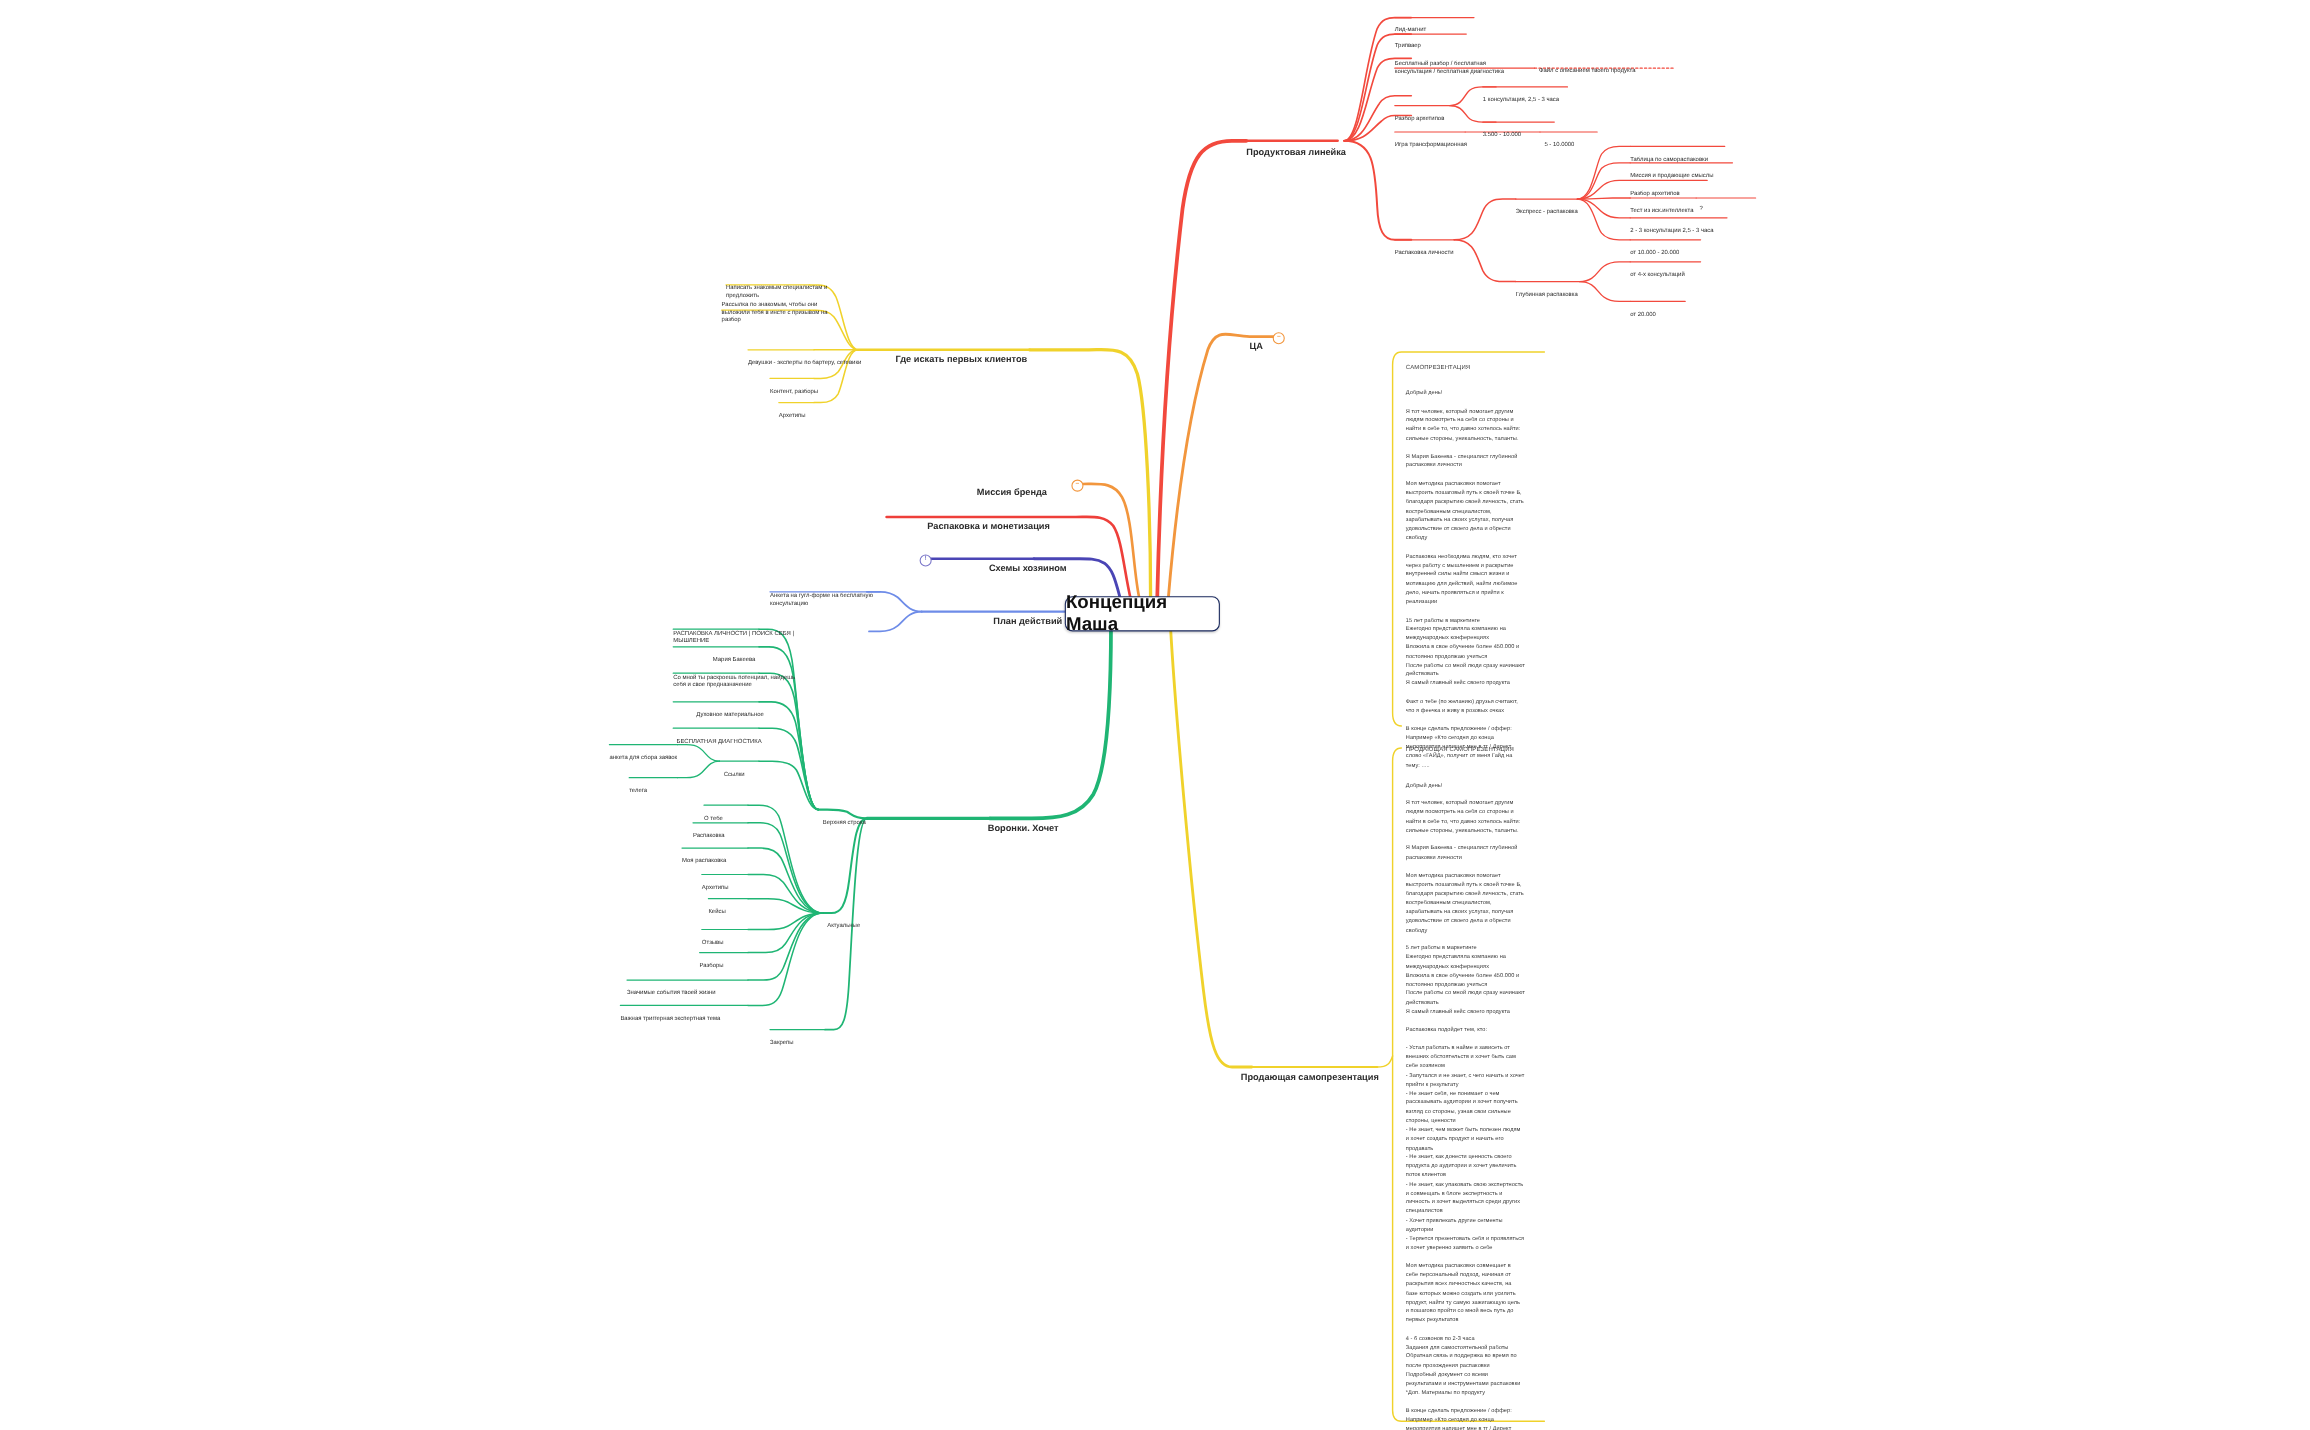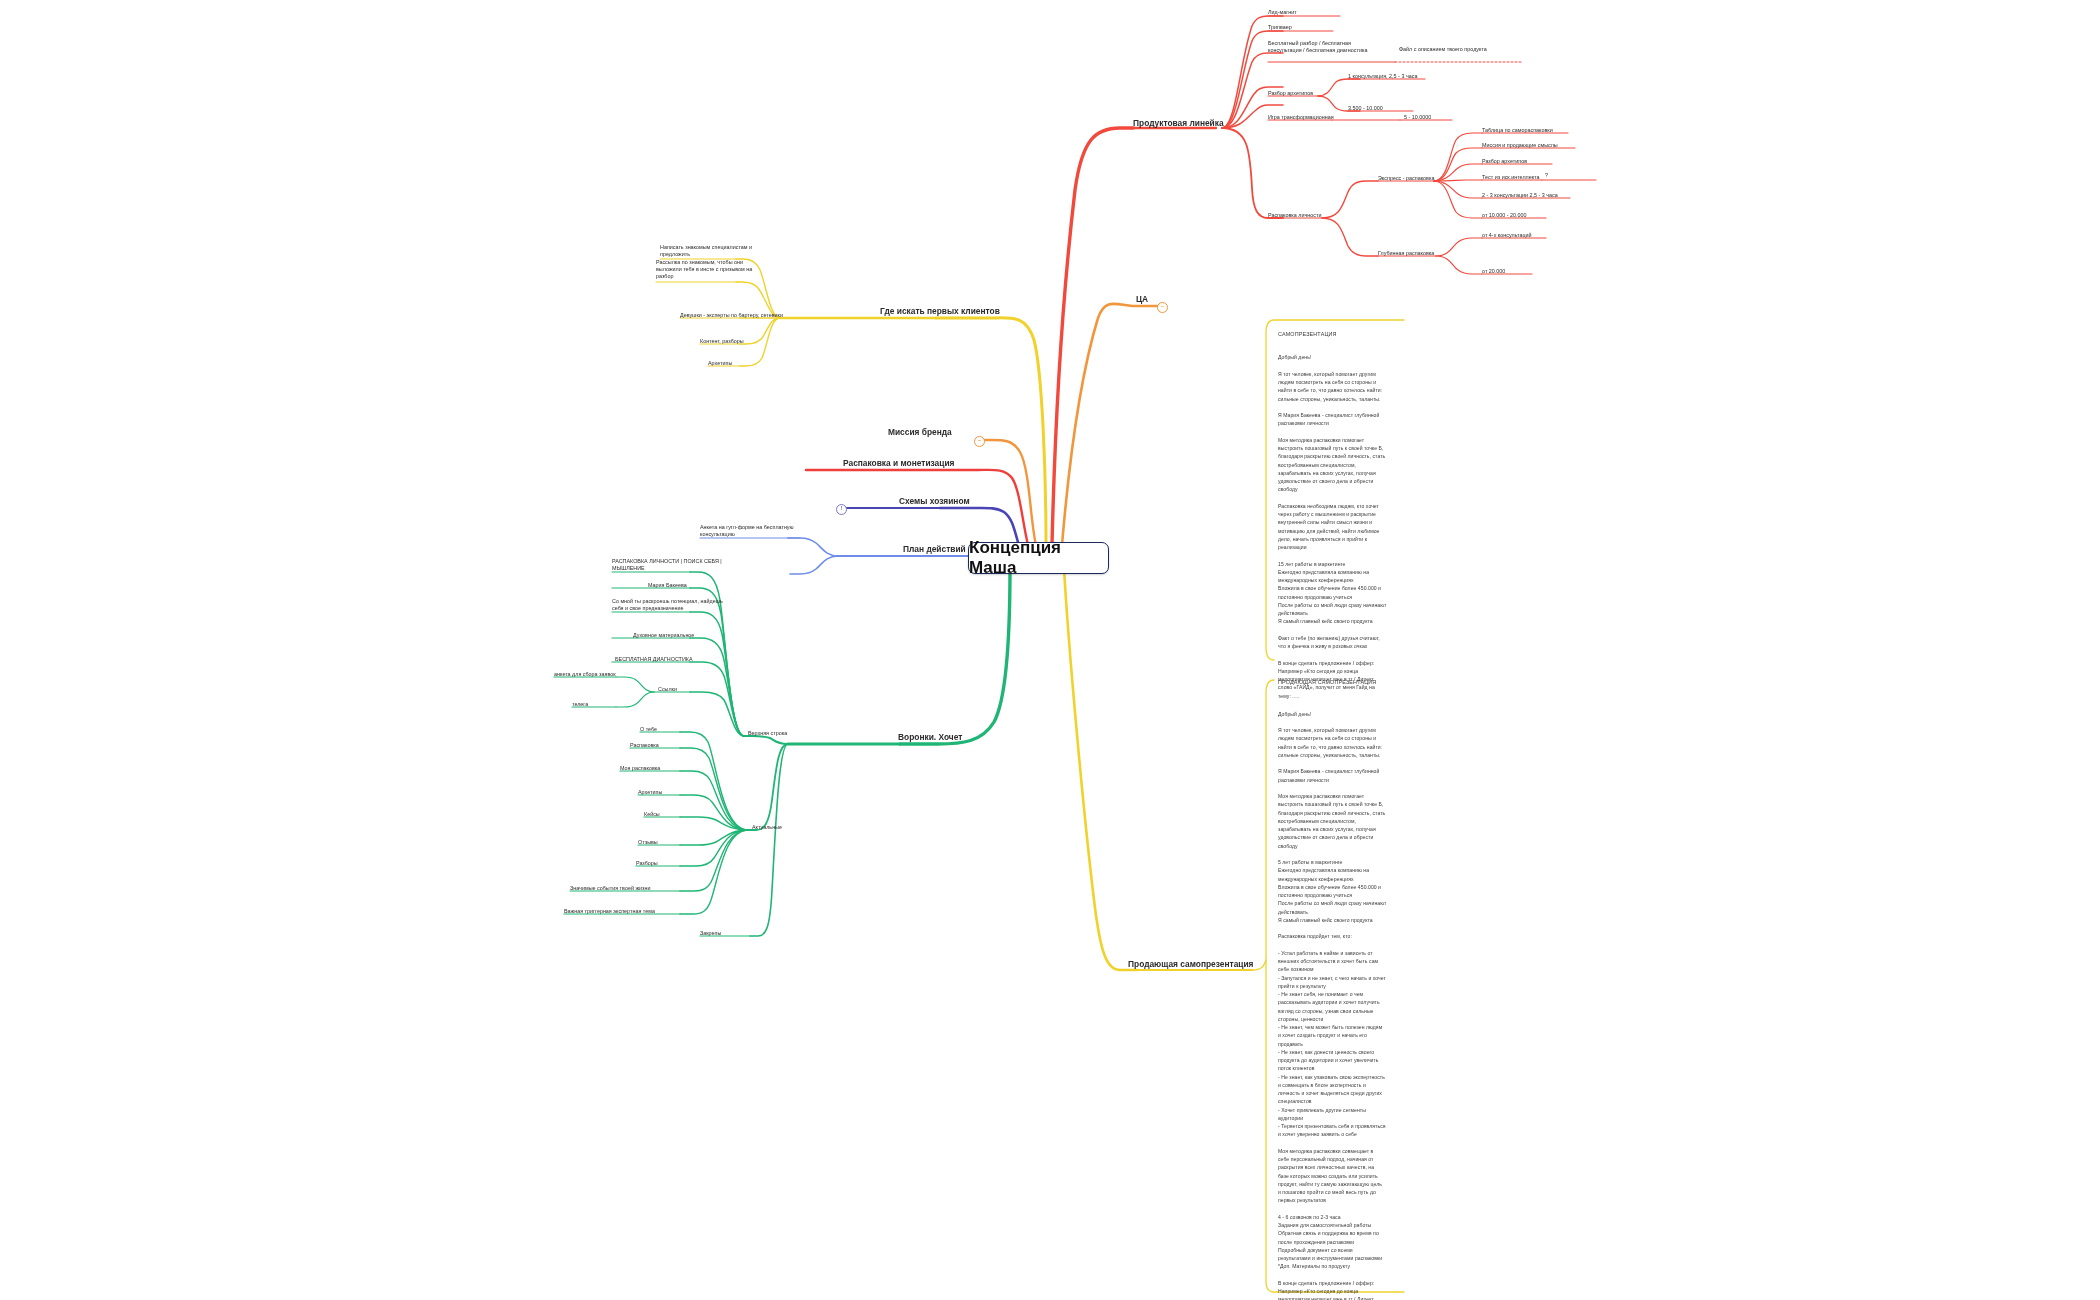--- a/index.html
+++ b/index.html
@@ -4,21 +4,21 @@
 <title>Концепция Маша — Mind Map</title>
 <style>
   html,body{margin:0;padding:0;background:#ffffff;}
   body{
     width:2100px;height:1300px;position:relative;overflow:hidden;
     font-family:"Liberation Sans","DejaVu Sans",sans-serif;
     -webkit-font-smoothing:antialiased;
   }
   #canvas{position:absolute;left:0;top:0;width:2100px;height:1300px;}
   svg.wires{position:absolute;left:0;top:0;width:2100px;height:1300px;pointer-events:none;}
-  .lbl{position:absolute;white-space:pre-line;line-height:1.28;color:#2b2b2b;}
+  .lbl{position:absolute;white-space:pre-line;line-height:1.28;color:#2b2b2b;margin-top:15px;}
   .lbl.b{font-weight:bold;}
 
   
   #root-node{
     position:absolute;box-sizing:border-box;
     border:1.6px solid #1b2a5e;border-radius:7px;background:#fff;
     display:flex;align-items:center;justify-content:center;
     font-size:17px;font-weight:bold;color:#111;
     box-shadow:0 1px 2px rgba(0,0,0,.18);
     z-index:5;
@@ -219,21 +219,21 @@
 
   <div class="lbl b" style="left:843px;top:458px;font-size:8.4px;">Распаковка и монетизация</div>
 
   <div class="lbl b" style="left:899px;top:496px;font-size:8.4px;">Схемы хозяином</div>
   <div class="badge" style="left:836px;top:504px;color:#7b77c9;">!</div>
 
   <div class="lbl b" style="left:903px;top:544px;font-size:8.4px;">План действий</div>
   <div class="lbl" style="left:700px;top:524px;font-size:5.4px;">Анкета на гугл-форме на бесплатную
 консультацию</div>
 
-  <div class="lbl b" style="left:880px;top:306px;font-size:8.4px;">Где искать первых клиентов</div>
+  <div class="lbl b" style="left:814px;top:306px;font-size:8.4px;">Где искать первых клиентов</div>
   <div class="lbl" style="left:660px;top:244px;font-size:5.4px;">Написать знакомым специалистам и
 предложить</div>
   <div class="lbl" style="left:656px;top:259px;font-size:5.4px;">Рассылка по знакомым, чтобы они
 выложили тебя в инсте с призывом на
 разбор</div>
   <div class="lbl" style="left:680px;top:312px;font-size:5.4px;">Девушки - эксперты по бартеру, сетевики</div>
   <div class="lbl" style="left:700px;top:338px;font-size:5.4px;">Контент, разборы</div>
   <div class="lbl" style="left:708px;top:360px;font-size:5.4px;">Архетипы</div>
 
   <div class="lbl b" style="left:898px;top:732px;font-size:8.4px;">Воронки. Хочет</div>

